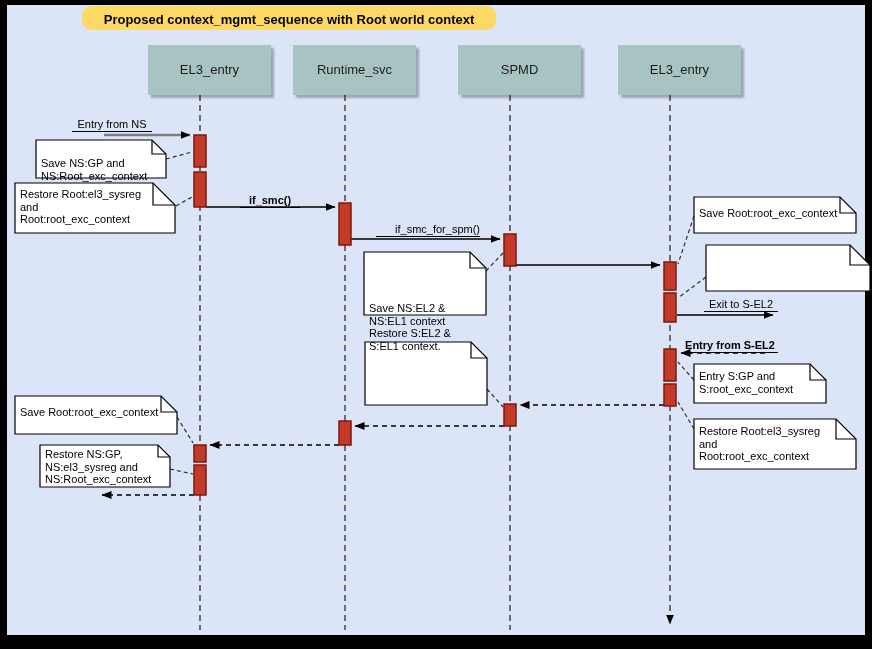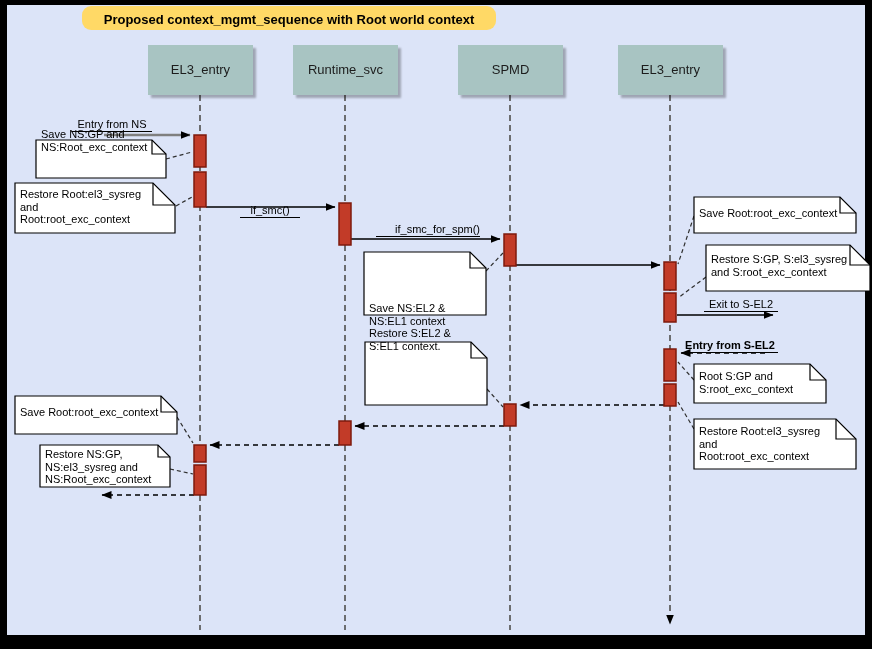--- a/index.html
+++ b/index.html
@@ -20,41 +20,41 @@
   }
   .canvas{position:absolute;left:7px;top:5px;width:858px;height:630px;background:var(--canvas_bg);}
   svg.overlay{position:absolute;left:0;top:0;width:872px;height:649px;pointer-events:none;}
 
   .title{
     position:absolute;left:46px;top:6px;width:414px;height:24px;
     background:var(--title_bg);border-radius:9px;
     font-size:13px;font-weight:bold;color:#000;text-align:center;line-height:28px;margin-left:36px;
   }
   .actor{
-    position:absolute;top:45px;width:105px;height:50px;
+    position:absolute;top:45px;width:123px;height:50px;
     background:var(--actor_fill);box-shadow:3px 3px 2px rgba(0,0,0,0.28);
     font-size:13px;color:#1c1c1c;text-align:center;line-height:50px;
   }
   .actor.a1{left:148px}.actor.a2{left:293px}.actor.a3{left:458px}.actor.a4{left:618px}
 
   .msglabel{
     position:absolute;font-size:11px;color:#000;text-align:center;
     border-bottom:1px solid #000;padding-bottom:1px;line-height:12px;height:12px;
   }
   .lbl-m1{left:72px;top:118px;width:80px;}
-  .lbl-m2{left:240px;top:204px;width:60px;}
+  .lbl-m2{left:240px;top:194px;width:60px;font-weight:bold;}
   .lbl-m3{left:376px;top:223px;width:104px;text-align:right;}
   .lbl-m5{left:704px;top:298px;width:74px;}
   .lbl-m6{left:682px;top:339px;width:96px;font-weight:bold;}
 
   .notetext{
     position:absolute;font-size:11px;line-height:12.5px;color:#000;
     white-space:pre-line;text-align:left;
   }
-  .nt0{left:41px;top:128px;width:122px;}
+  .nt0{left:41px;top:157px;width:122px;}
   .nt1{left:20px;top:188px;width:150px;}
   .nt2{left:369px;top:256px;width:114px;margin-top:46px;}
   .nt3{left:699px;top:207px;width:154px;}
   .nt4{left:711px;top:253px;width:156px;}
   .nt5{left:370px;top:346px;width:114px;}
   .nt6{left:699px;top:370px;width:124px;}
   .nt7{left:699px;top:425px;width:150px;}
   .nt8{left:20px;top:406px;width:154px;}
   .nt9{left:45px;top:448px;width:122px;}
 
@@ -160,23 +160,21 @@
   <div class="notetext nt0">Save NS:GP and
 NS:Root_exc_context</div>
   <div class="notetext nt1">Restore Root:el3_sysreg
 and
 Root:root_exc_context</div>
   <div class="notetext nt2">Save NS:EL2 &amp;
 NS:EL1 context
 Restore S:EL2 &amp;
 S:EL1 context.</div>
   <div class="notetext nt3">Save Root:root_exc_context</div>
-  <div class="notetext nt4">Restore S:GP, S:el3_sysreg
-and S:root_exc_context</div>
-  <div class="notetext nt6">Root S:GP and
+  <div class="notetext nt6">Entry S:GP and
 S:root_exc_context</div>
   <div class="notetext nt7">Restore Root:el3_sysreg
 and
 Root:root_exc_context</div>
   <div class="notetext nt8">Save Root:root_exc_context</div>
   <div class="notetext nt9">Restore NS:GP,
 NS:el3_sysreg and
 NS:Root_exc_context</div>
 </div>
 

